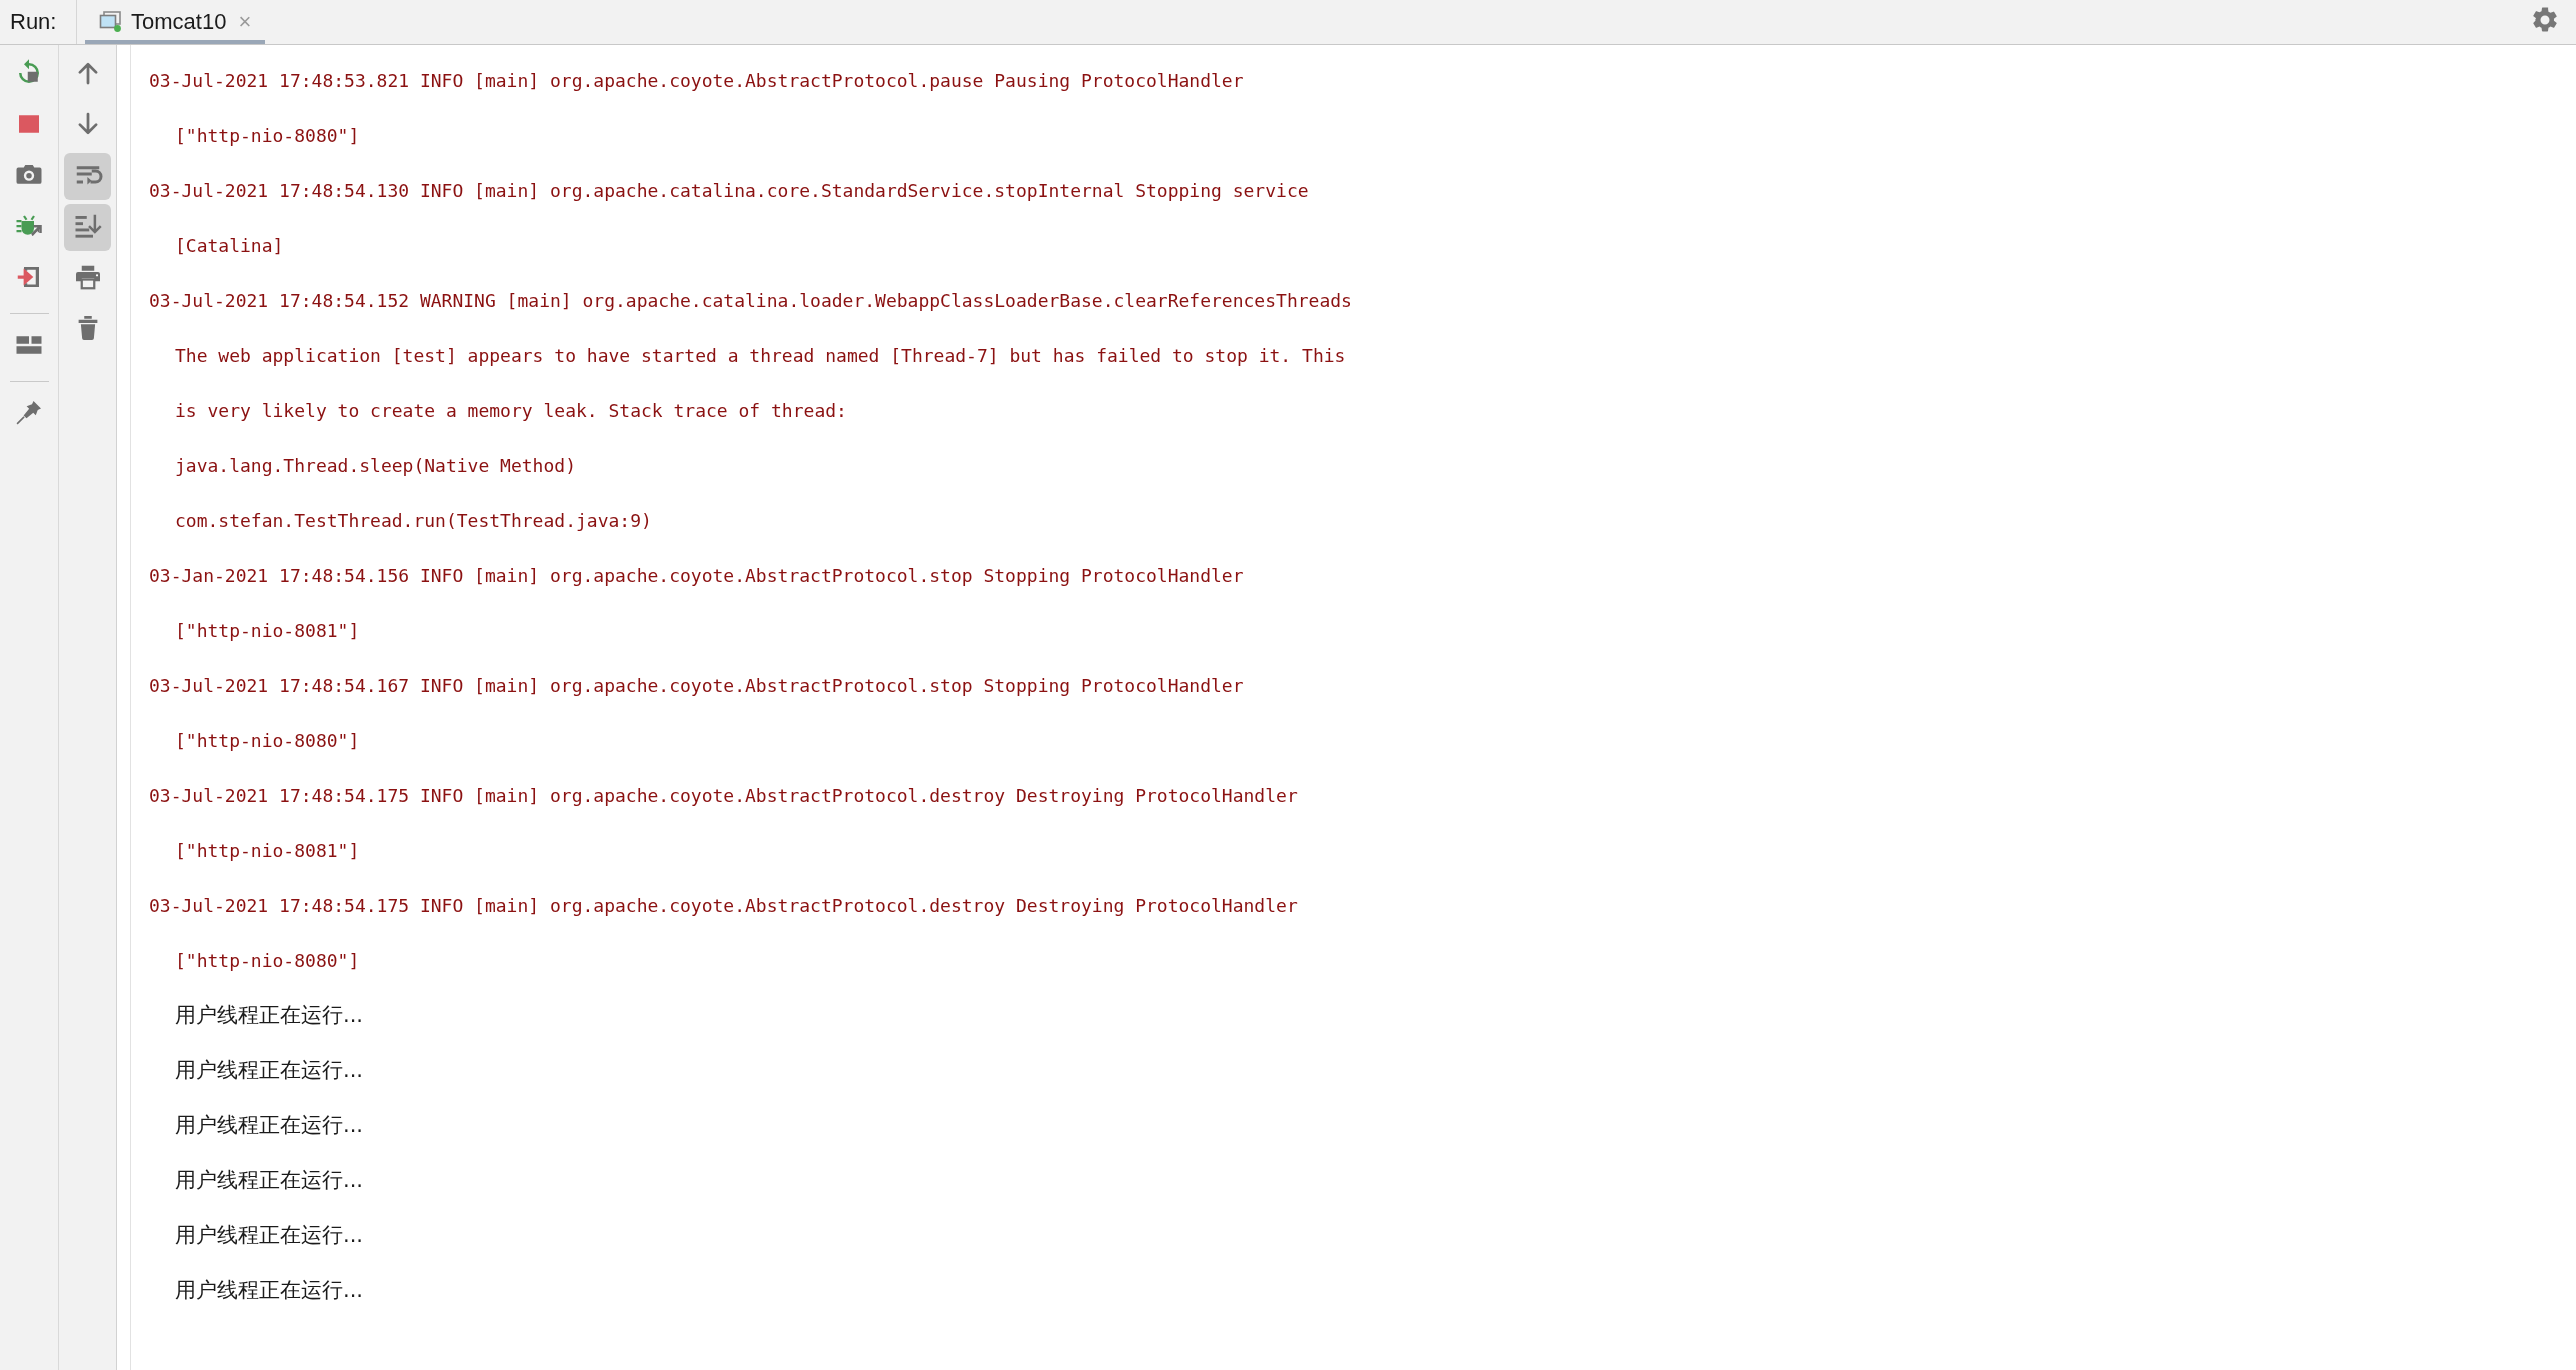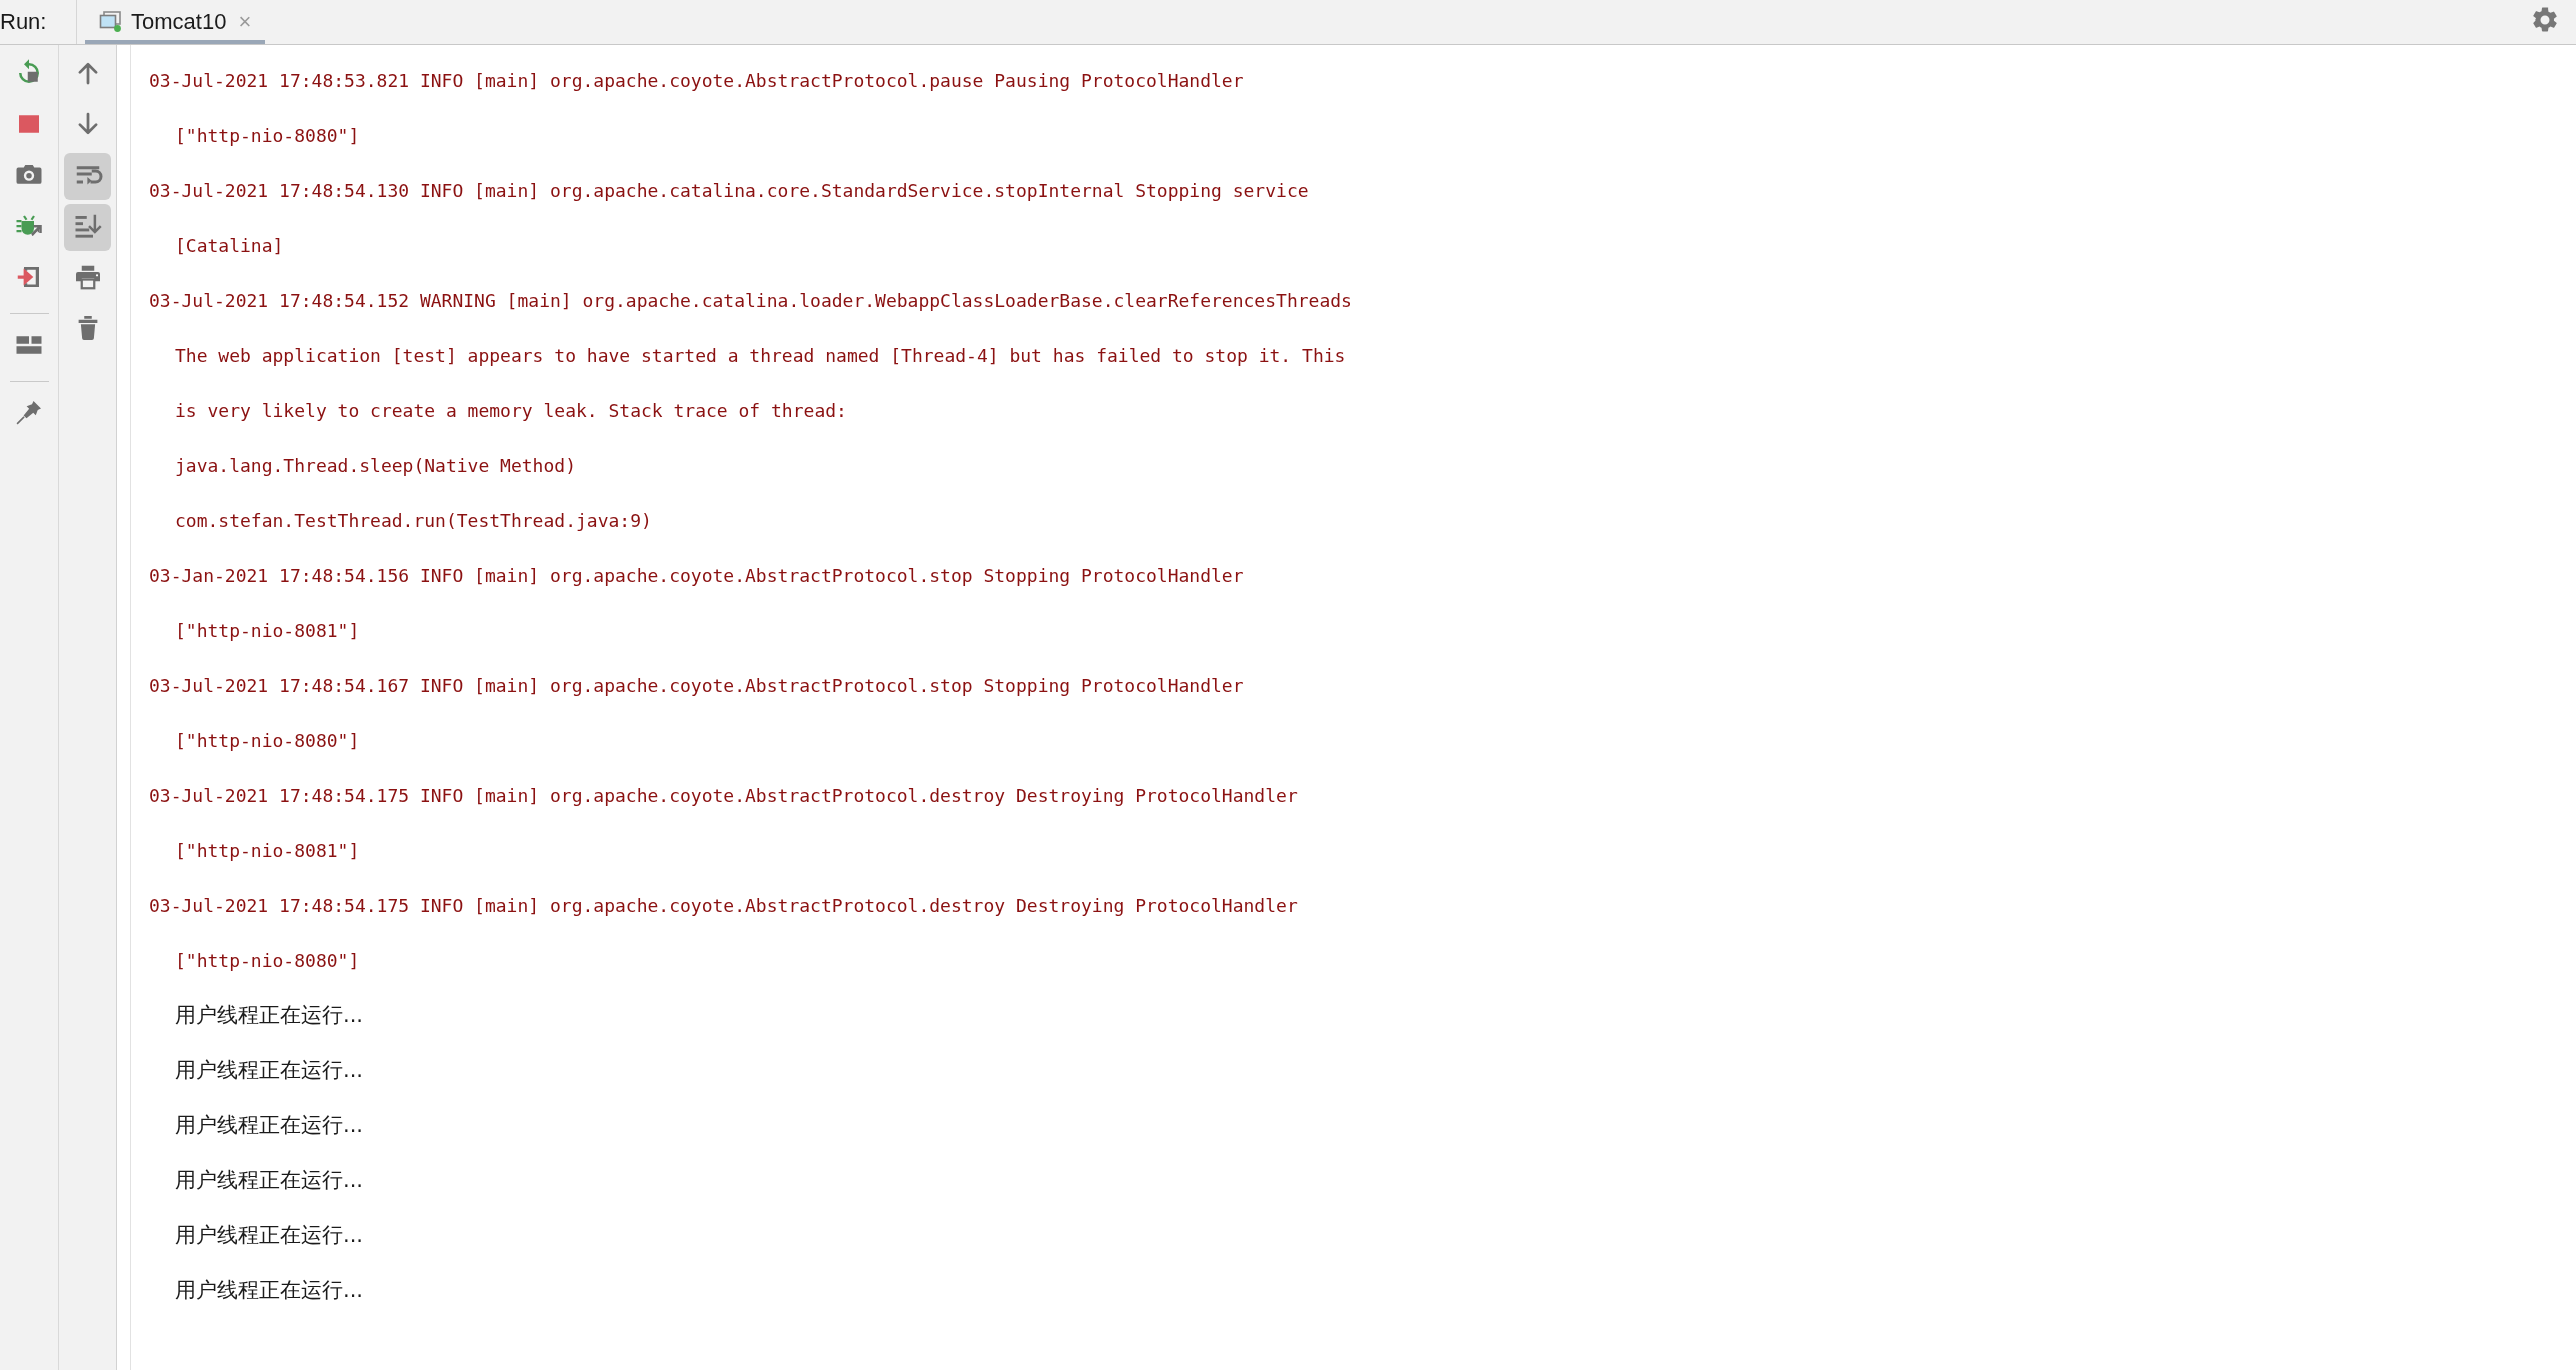--- a/index.html
+++ b/index.html
@@ -27,20 +27,21 @@
     background: #f2f2f2;
     display: flex;
     align-items: stretch;
     position: relative;
     border-bottom: 1px solid #c8c8c8;
   }
   .run-label-box {
     width: 77px;
     display: flex;
     align-items: center;
+    padding-left: 10px;
     font-size: 22px;
     color: #1a1a1a;
     border-right: 1px solid #d6d6d6;
     background: #f2f2f2;
   }
   .tab {
     display: flex;
     align-items: center;
     gap: 8px;
     padding: 0 18px 0 22px;
@@ -332,21 +333,21 @@
     </div>
 
     <div class="console-wrap">
       <div class="console-folding"></div>
       <div class="console" id="console-lines">
           <div class="logline">03-Jul-2021 17:48:53.821 INFO [main] org.apache.coyote.AbstractProtocol.pause Pausing ProtocolHandler</div>
           <div class="logline cont">["http-nio-8080"]</div>
           <div class="logline">03-Jul-2021 17:48:54.130 INFO [main] org.apache.catalina.core.StandardService.stopInternal Stopping service</div>
           <div class="logline cont">[Catalina]</div>
           <div class="logline">03-Jul-2021 17:48:54.152 WARNING [main] org.apache.catalina.loader.WebappClassLoaderBase.clearReferencesThreads</div>
-          <div class="logline cont">The web application [test] appears to have started a thread named [Thread-4] but has failed to stop it. This</div>
+          <div class="logline cont">The web application [test] appears to have started a thread named [Thread-7] but has failed to stop it. This</div>
           <div class="logline cont">is very likely to create a memory leak. Stack trace of thread:</div>
           <div class="logline cont">java.lang.Thread.sleep(Native Method)</div>
           <div class="logline cont">com.stefan.TestThread.run(TestThread.java:9)</div>
           <div class="logline">03-Jan-2021 17:48:54.156 INFO [main] org.apache.coyote.AbstractProtocol.stop Stopping ProtocolHandler</div>
           <div class="logline cont">["http-nio-8081"]</div>
           <div class="logline">03-Jul-2021 17:48:54.167 INFO [main] org.apache.coyote.AbstractProtocol.stop Stopping ProtocolHandler</div>
           <div class="logline cont">["http-nio-8080"]</div>
           <div class="logline">03-Jul-2021 17:48:54.175 INFO [main] org.apache.coyote.AbstractProtocol.destroy Destroying ProtocolHandler</div>
           <div class="logline cont">["http-nio-8081"]</div>
           <div class="logline">03-Jul-2021 17:48:54.175 INFO [main] org.apache.coyote.AbstractProtocol.destroy Destroying ProtocolHandler</div>

